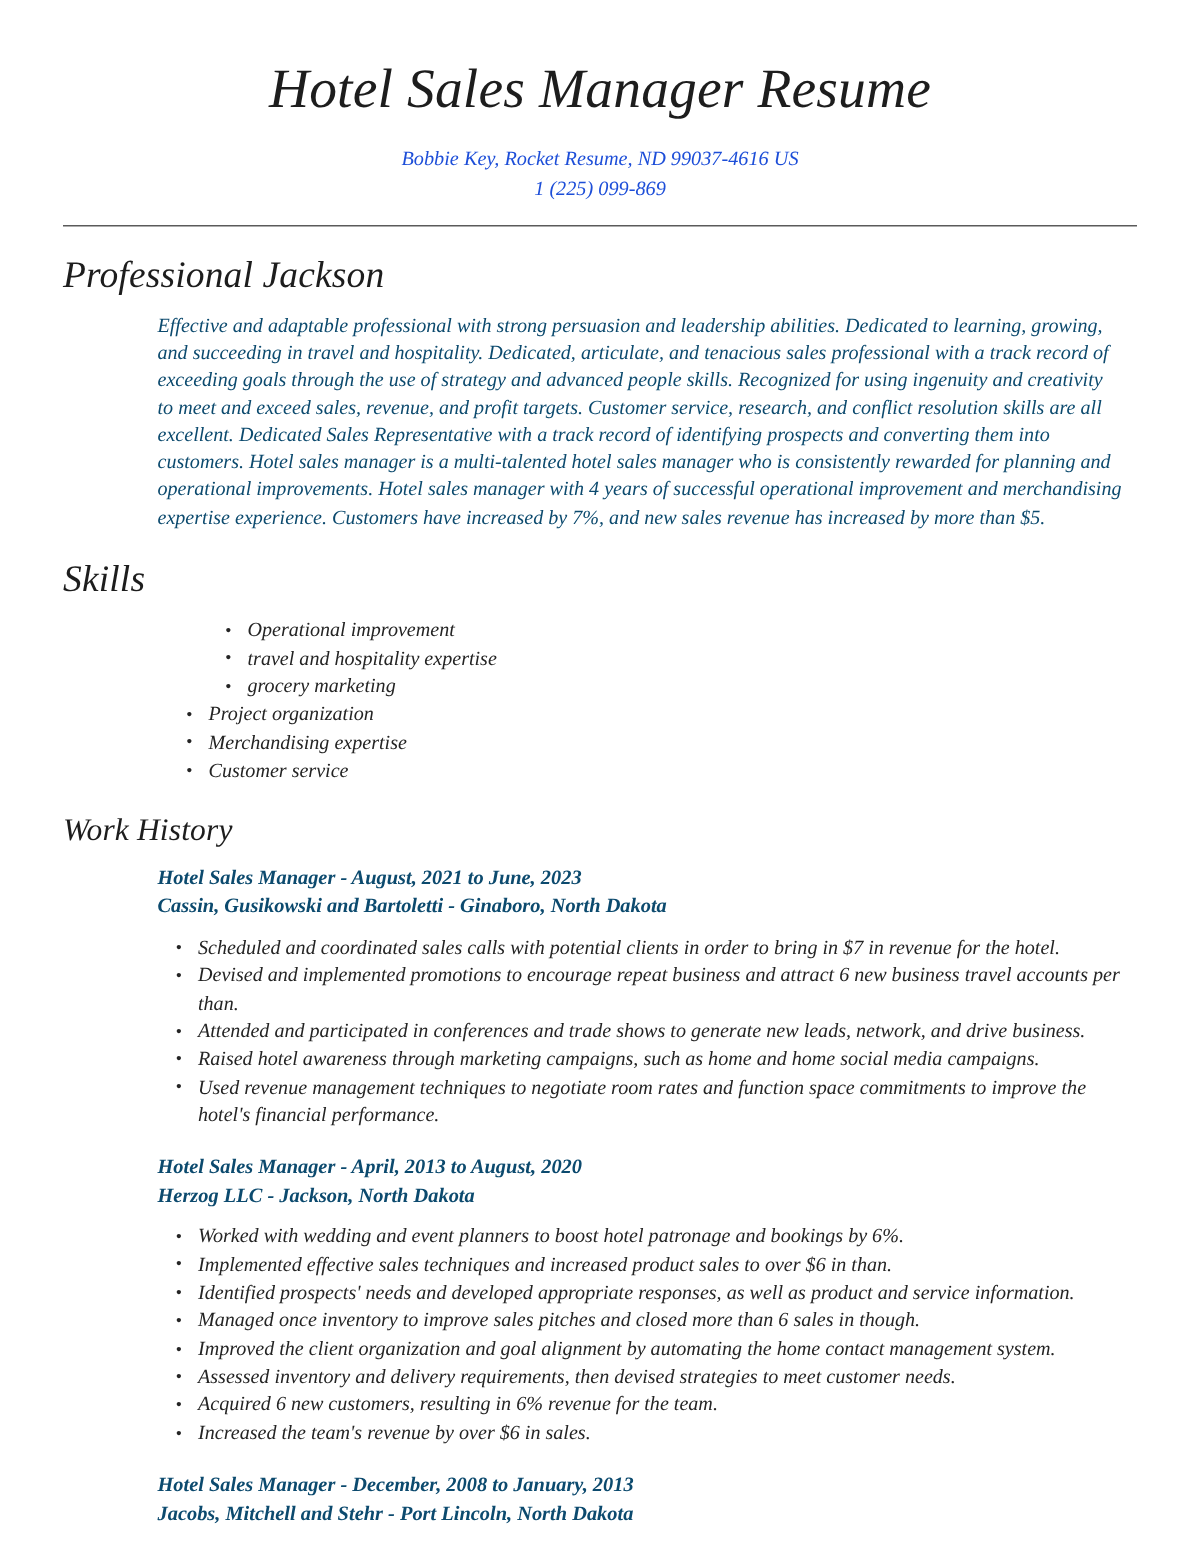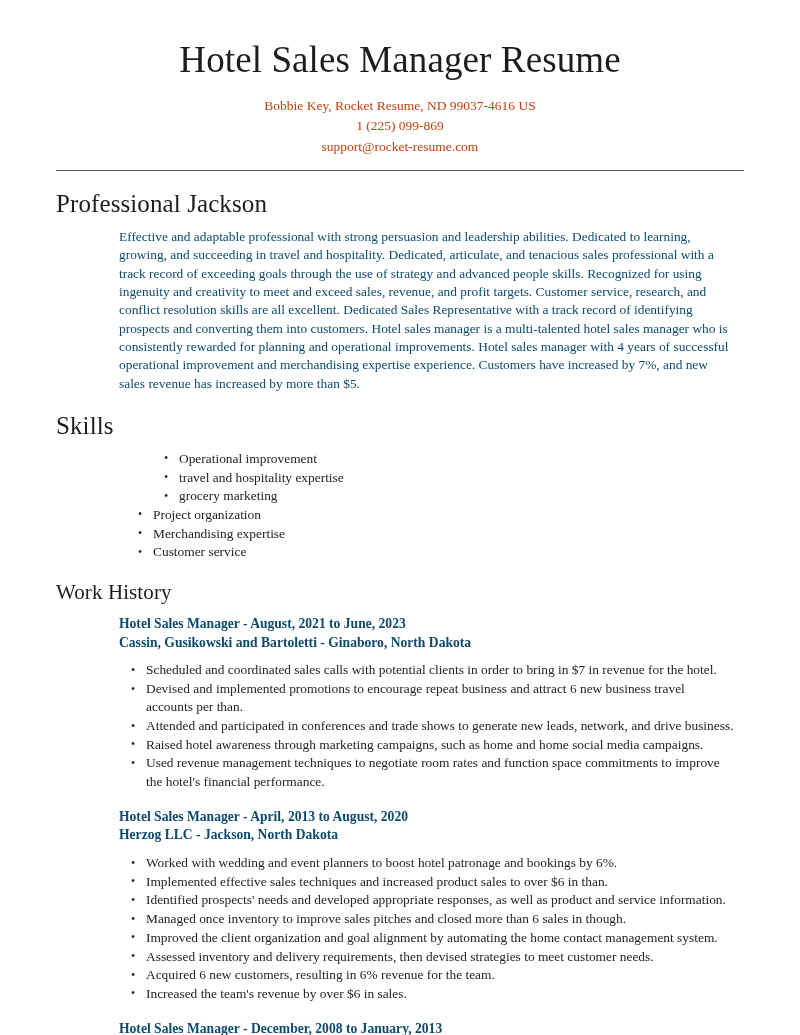--- a/index.html
+++ b/index.html
@@ -12,23 +12,24 @@
 
   body {
     font-family: "Liberation Serif", "DejaVu Serif", serif;
     color: #222222;
     overflow: hidden;
   }
 
   .page {
     width: 800px;
     height: 1035px;
-    padding: 0 56px;
+    padding: 0 42px;
     position: relative;
     overflow: hidden;
+    font-style: italic;
   }
 
   
   .resume-header {
     padding-top: 38px;
     text-align: center;
   }
 
   .resume-title {
     font-size: 37px;
@@ -38,21 +39,21 @@
     color: #1d1d1d;
   }
 
   .contact-block {
     margin-top: 14px;
   }
 
   .contact-line {
     font-size: 13.5px;
     line-height: 20.5px;
-    color: #c2410c;
+    color: #1d4ed8;
   }
 
   .header-rule {
     margin-top: 13px;
     border: 0;
     border-top: 1.4px solid #5a5a5a;
     width: 100%;
   }
 
   
@@ -163,21 +164,20 @@
 <body>
 
 <div class="page">
 
   <div class="resume-header">
     <h1 class="resume-title">Hotel Sales Manager Resume</h1>
 
     <div class="contact-block">
       <div class="contact-line">Bobbie Key, Rocket Resume, ND 99037-4616 US</div>
       <div class="contact-line">1 (225) 099-869</div>
-      <div class="contact-line">support@rocket-resume.com</div>
     </div>
   </div>
 
   <hr class="header-rule">
 
   <div class="section summary-section">
     <h2 class="section-heading">Professional Jackson</h2>
     <div class="section-body">
       <p class="summary-text">Effective and adaptable professional with strong persuasion and leadership abilities. Dedicated to learning, growing, and succeeding in travel and hospitality. Dedicated, articulate, and tenacious sales professional with a track record of exceeding goals through the use of strategy and advanced people skills. Recognized for using ingenuity and creativity to meet and exceed sales, revenue, and profit targets. Customer service, research, and conflict resolution skills are all excellent. Dedicated Sales Representative with a track record of identifying prospects and converting them into customers. Hotel sales manager is a multi-talented hotel sales manager who is consistently rewarded for planning and operational improvements. Hotel sales manager with 4 years of successful operational improvement and merchandising expertise experience. Customers have increased by 7%, and new sales revenue has increased by more than $5.</p>
     </div>

